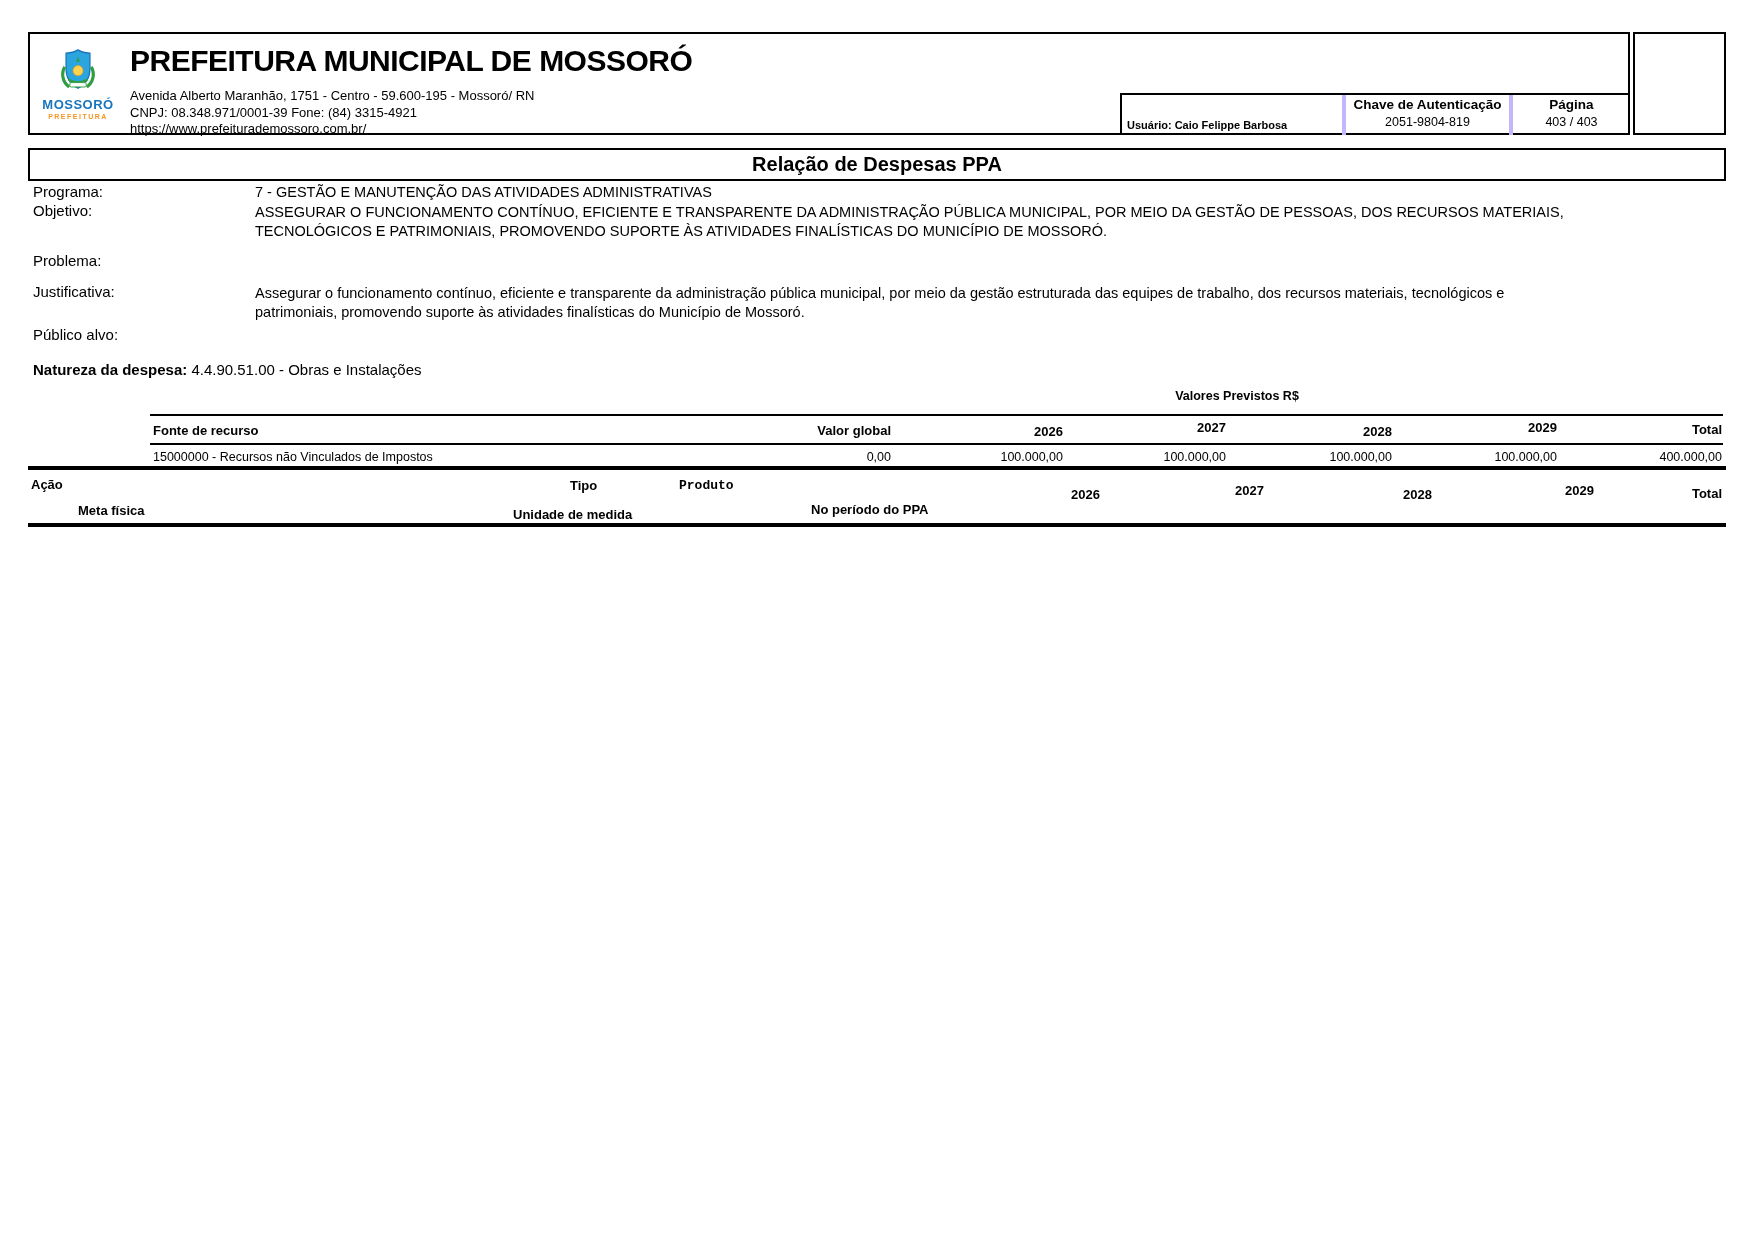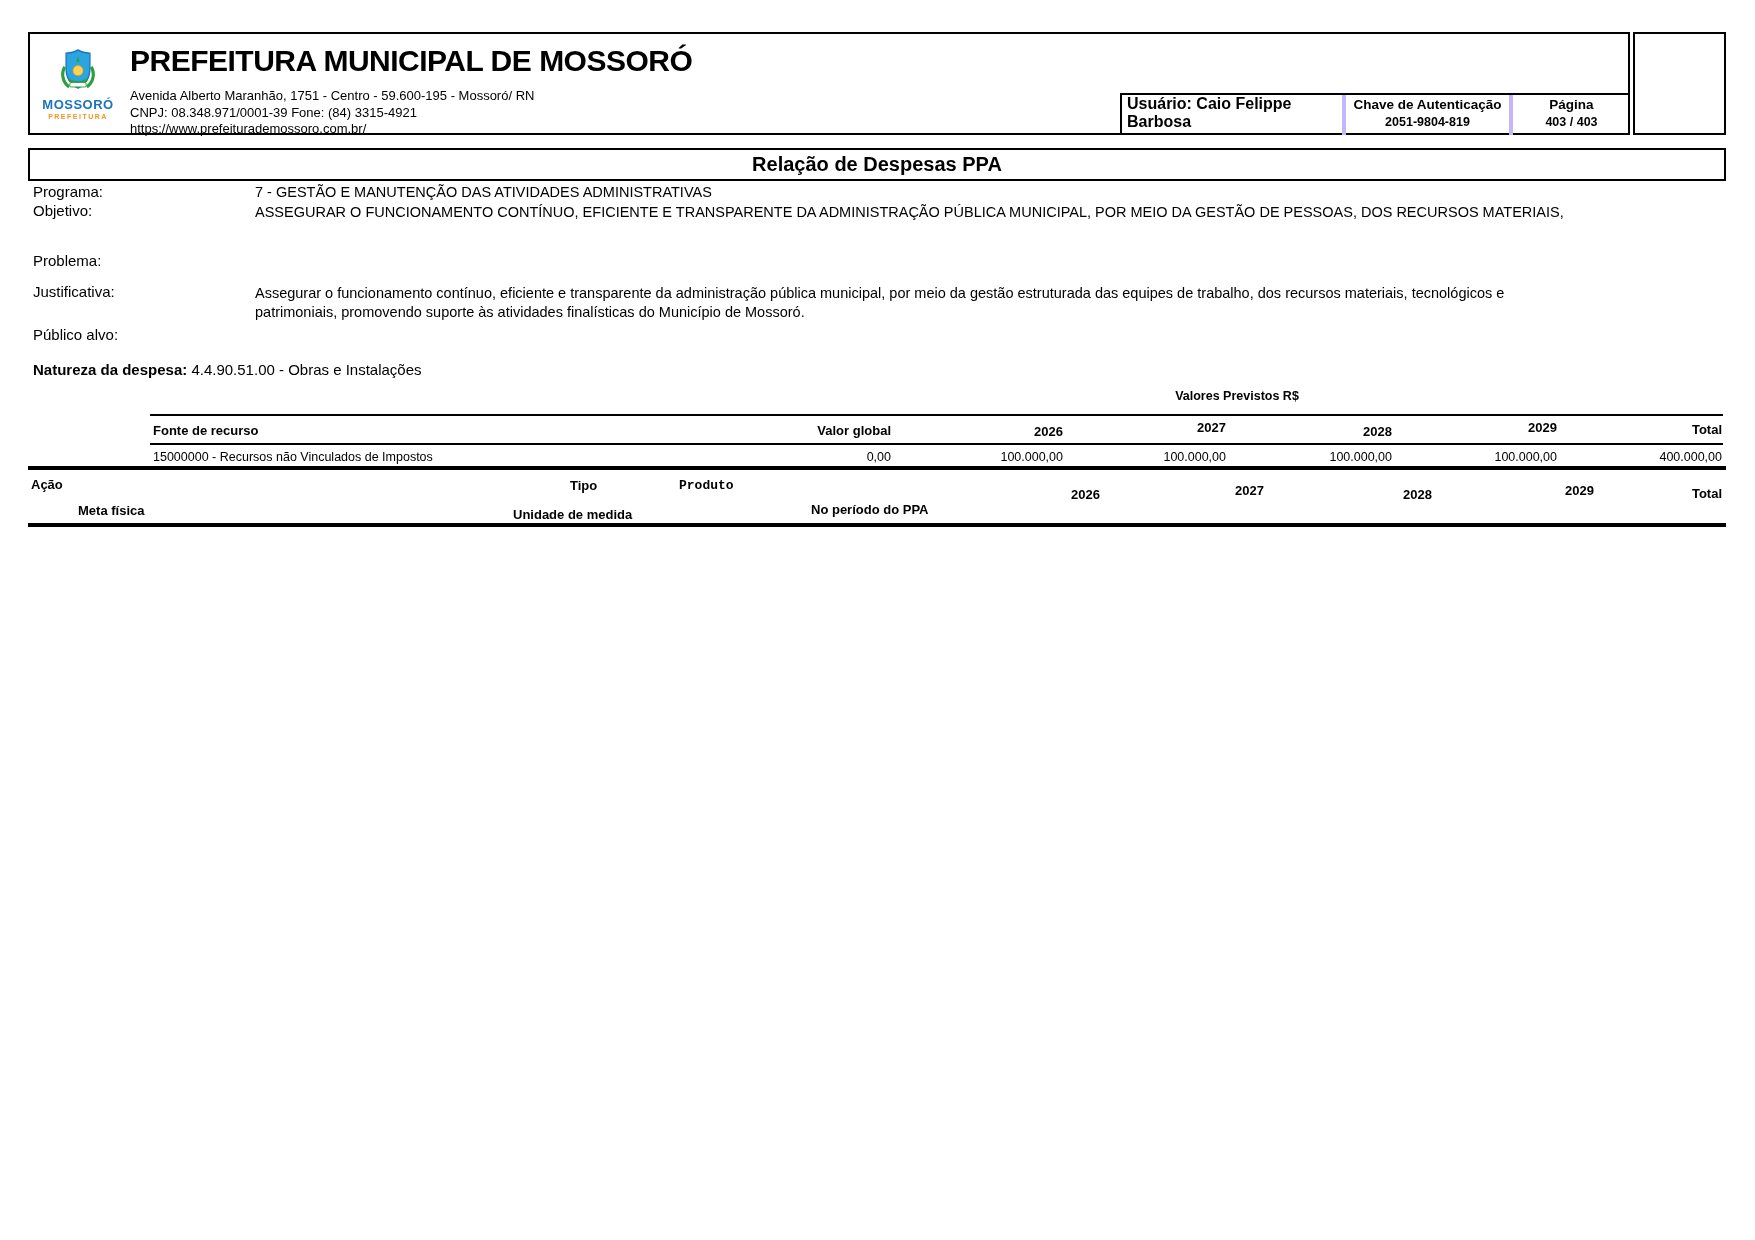--- a/index.html
+++ b/index.html
@@ -19,25 +19,25 @@
   .logo-city { font-size:13px; font-weight:bold; color:#1b75bc; letter-spacing:.5px; margin-top:1px; }
   .logo-sub  { font-size:7px; font-weight:bold; color:#f7941e; letter-spacing:1.5px; margin-top:1px; }
 
   .org-name { left:128px; top:42px; font-size:30px; font-weight:bold; letter-spacing:-.5px; }
   .org-line { left:128px; font-size:13px; }
   .site { top:119px; text-decoration:underline; cursor:pointer; }
 
   .auth-table { left:1120px; top:93px; width:510px; height:42px; border-top:2px solid #000; border-left:2px solid #000; display:flex; }
   .auth-cell { border-right:4px solid #c4b5fd; height:100%; }
   .auth-cell:last-child { border-right:none; }
-  .cell-user { width:224px; display:flex; align-items:flex-end; padding:0 2px 4px 5px; font-weight:bold; font-size:16px; }
+  .cell-user { width:224px; display:flex; align-items:flex-end; padding:0 2px 4px 5px; font-weight:bold; font-size:11px; }
   .cell-mid  { width:167px; text-align:center; }
   .cell-pag  { flex:1; text-align:center; }
   .auth-lbl { font-weight:bold; font-size:13.5px; margin-top:2px; }
-  .auth-val { font-size:12.5px; margin-top:3px;font-weight:bold; }
+  .auth-val { font-size:12.5px; margin-top:3px; }
 
   
   .title-bar { left:28px; top:148px; width:1698px; height:33px; border:2px solid #000; text-align:center; font-size:20px; font-weight:bold; line-height:29px; }
 
   
   .f-label { left:33px; font-size:15px; }
   .f-value { left:255px; font-size:14.5px; }
   .lh19 { line-height:19px; }
 
   .natureza { left:33px; top:361px; font-size:15px; }
@@ -97,20 +97,21 @@
   <div class="abs title-bar">
     <span>Relação de Despesas PPA</span>
   </div>
 
   <div class="abs f-label" style="top:183px;">Programa:</div>
   <div class="abs f-value" style="top:184px;">7 - GESTÃO E MANUTENÇÃO DAS ATIVIDADES ADMINISTRATIVAS</div>
 
   <div class="abs f-label" style="top:202px;">Objetivo:</div>
   <div class="abs f-value lh19" style="top:203px;">
     <div>ASSEGURAR O FUNCIONAMENTO CONTÍNUO, EFICIENTE E TRANSPARENTE DA ADMINISTRAÇÃO PÚBLICA MUNICIPAL, POR MEIO DA GESTÃO DE PESSOAS, DOS RECURSOS MATERIAIS,</div>
+    <div>TECNOLÓGICOS E PATRIMONIAIS, PROMOVENDO SUPORTE ÀS ATIVIDADES FINALÍSTICAS DO MUNICÍPIO DE MOSSORÓ.</div>
   </div>
 
   <div class="abs f-label" style="top:252px;">Problema:</div>
   <div class="abs f-value" style="top:253px;"></div>
 
   <div class="abs f-label" style="top:283px;">Justificativa:</div>
   <div class="abs f-value lh19" style="top:284px;">
     <div>Assegurar o funcionamento contínuo, eficiente e transparente da administração pública municipal, por meio da gestão estruturada das equipes de trabalho, dos recursos materiais, tecnológicos e</div>
     <div>patrimoniais, promovendo suporte às atividades finalísticas do Município de Mossoró.</div>
   </div>

